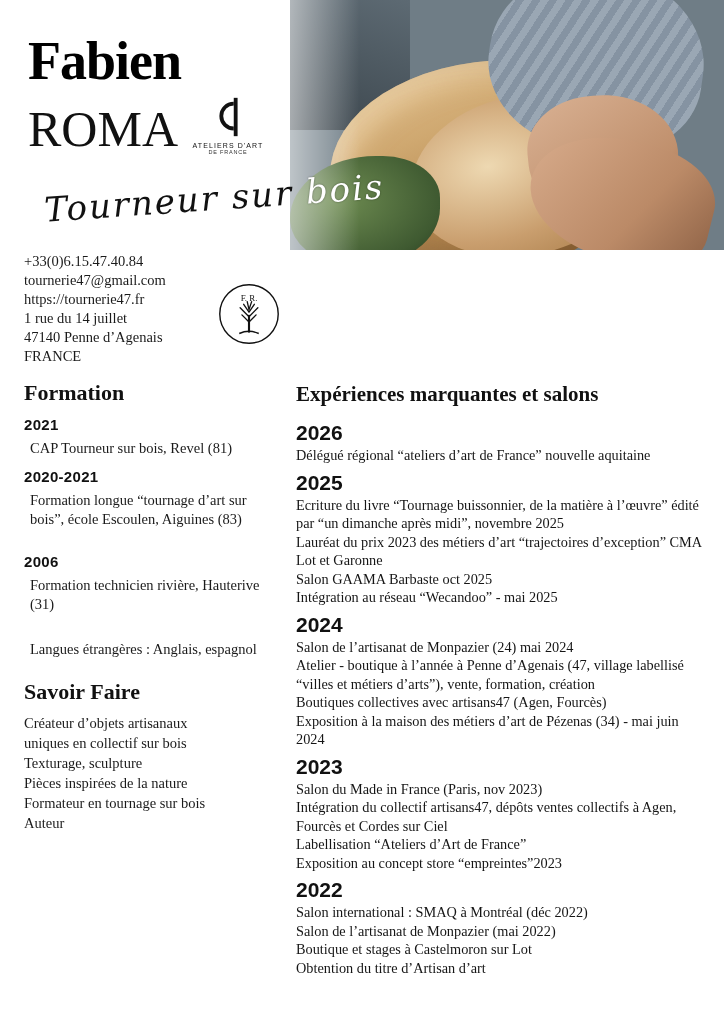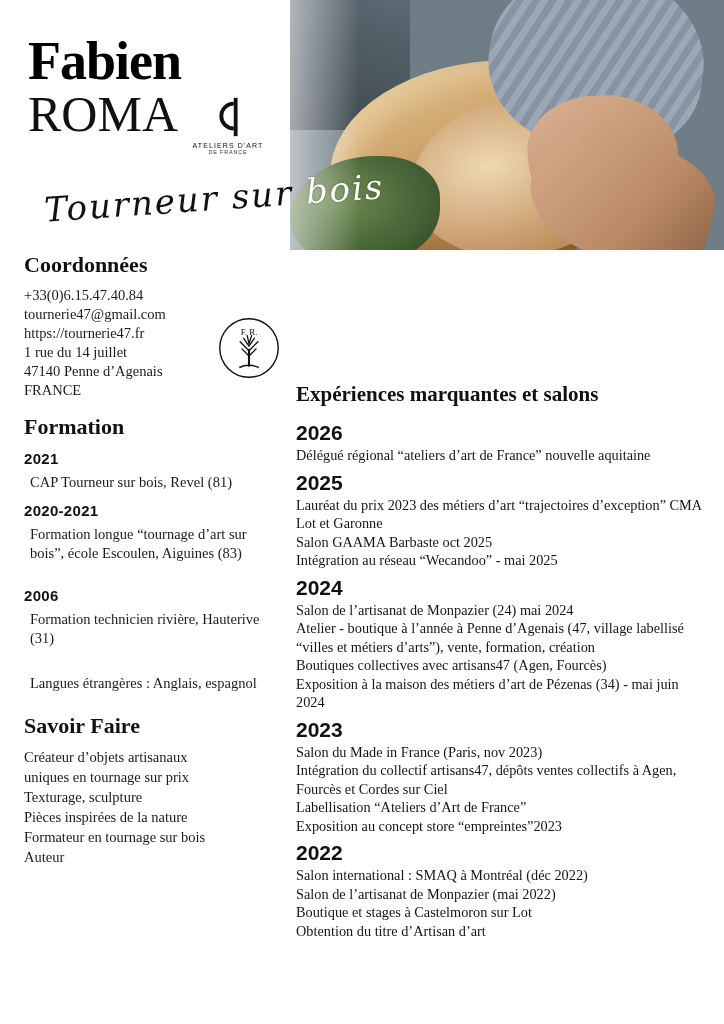--- a/index.html
+++ b/index.html
@@ -121,21 +121,21 @@
     font-weight: 400;
     font-size: 50px;
     line-height: 52px;
     letter-spacing: 0px;
     color: #111;
     display: inline-block;
     vertical-align: middle;
   }
   .name-row {
     display: flex;
-    align-items: flex-start;
+    align-items: flex-end;
     gap: 8px;
   }
 
   .aaf-logo {
     display: flex;
     flex-direction: column;
     align-items: center;
     width: 84px;
     margin-top: 6px;
   }
@@ -283,21 +283,20 @@
   </div>
 </div>
 
 <div class="job-title">
   <span>Tourneur sur</span>
   <span class="w2">bois</span>
 </div>
 
 <div class="left-col">
 
-  <h2 class="section">Coordonnées</h2>
   <div class="contact-wrap">
     <div>
       <div class="contact-line">+33(0)6.15.47.40.84</div>
       <div class="contact-line">tournerie47@gmail.com</div>
       <div class="contact-line">https://tournerie47.fr</div>
       <div class="contact-line">1 rue du 14 juillet</div>
       <div class="contact-line">47140 Penne d’Agenais</div>
       <div class="contact-line">FRANCE</div>
     </div>
     <svg class="tree-logo" viewBox="0 0 70 70">
@@ -320,38 +319,39 @@
   <div class="year">2006</div>
   <p class="entry">Formation technicien rivière, Hauterive (31)</p>
   <div class="spacer-14"></div>
   <p class="entry">Langues étrangères : Anglais, espagnol</p>
 
   <div class="spacer-14"></div>
 
   <h2 class="section">Savoir Faire</h2>
   <div class="sf-list">
     <p>Créateur d’objets artisanaux</p>
-    <p>uniques en tournage sur prix</p>
+    <p>uniques en collectif sur bois</p>
     <p>Texturage, sculpture</p>
     <p>Pièces inspirées de la nature</p>
     <p>Formateur en tournage sur bois</p>
     <p>Auteur</p>
   </div>
 </div>
 
 <div class="right-col">
   <h2 class="section-right">Expériences marquantes et salons</h2>
 
   <div>
     <div class="r-year">2026</div>
     <p class="r-item">Délégué régional “ateliers d’art de France” nouvelle aquitaine</p>
   </div>
 
   <div>
     <div class="r-year">2025</div>
+    <p class="r-item">Ecriture du livre “Tournage buissonnier, de la matière à l’œuvre” édité par “un dimanche après midi”, novembre 2025</p>
     <p class="r-item">Lauréat du prix 2023 des métiers d’art “trajectoires d’exception” CMA Lot et Garonne</p>
     <p class="r-item">Salon GAAMA Barbaste oct 2025</p>
     <p class="r-item">Intégration au réseau “Wecandoo” - mai 2025</p>
   </div>
 
   <div>
     <div class="r-year">2024</div>
     <p class="r-item">Salon de l’artisanat de Monpazier (24) mai 2024</p>
     <p class="r-item">Atelier - boutique à l’année à Penne d’Agenais (47, village labellisé “villes et métiers d’arts”), vente, formation, création</p>
     <p class="r-item">Boutiques collectives avec artisans47 (Agen, Fourcès)</p>

